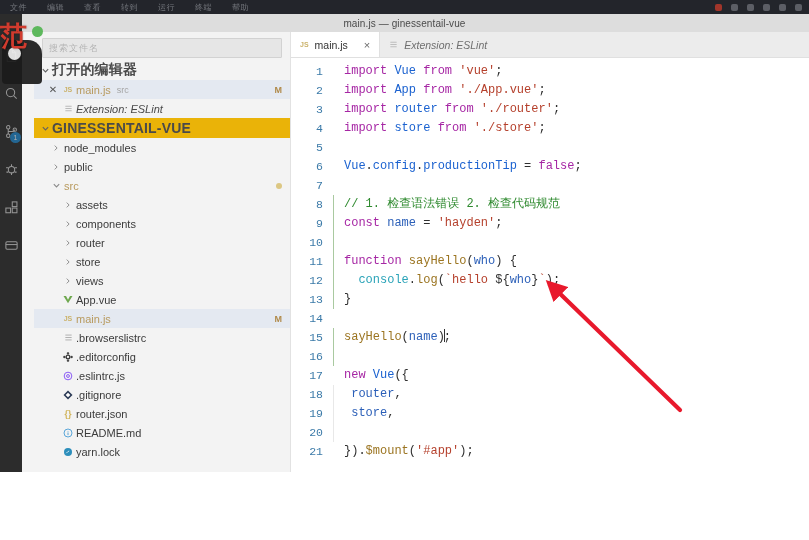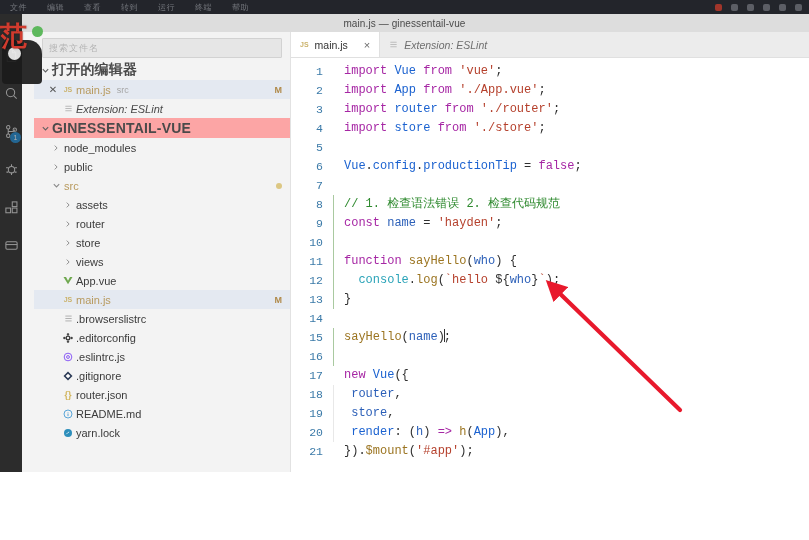--- a/index.html
+++ b/index.html
@@ -118,21 +118,21 @@
   .section-header {
     height: 20px;
     display: flex; align-items: center;
     padding-left: 4px;
     font-size: 14px;
     font-weight: bold;
     color: #4a4a4a;
     letter-spacing: .2px;
     cursor: pointer;
   }
-  .section-header.shaded { background: #fca5a5; }
+  .section-header.shaded { background: #eab308; }
   .chev {
     width: 14px; display: inline-flex;
     align-items: center; justify-content: center;
     color: #616161;
     flex: none;
   }
   .tree-row {
     height: 19px;
     display: flex; align-items: center;
     padding-right: 8px;
@@ -489,20 +489,29 @@
     <div class="tree-row">
       <span class="indent" style="width:26px"></span>
       <span class="row-icon">
         <svg width="8" height="8" viewBox="0 0 10 10" fill="none" stroke="#8a8a8a" stroke-width="1.2">
             <path d="M3.4 2l3 3-3 3"></path>
           </svg>
       </span>
       <span class="row-label">assets</span>
     </div>
 
+    <div class="tree-row">
+      <span class="indent" style="width:26px"></span>
+      <span class="row-icon">
+        <svg width="8" height="8" viewBox="0 0 10 10" fill="none" stroke="#8a8a8a" stroke-width="1.2">
+            <path d="M3.4 2l3 3-3 3"></path>
+          </svg>
+      </span>
+      <span class="row-label">components</span>
+    </div>
 
     <div class="tree-row">
       <span class="indent" style="width:26px"></span>
       <span class="row-icon">
         <svg width="8" height="8" viewBox="0 0 10 10" fill="none" stroke="#8a8a8a" stroke-width="1.2">
             <path d="M3.4 2l3 3-3 3"></path>
           </svg>
       </span>
       <span class="row-label">router</span>
     </div>
@@ -670,21 +679,21 @@
       <div class="cline"><span class="lnum">15</span><span class="guide green"></span><span class="ctext"><span class="t-fn">sayHello</span><span class="t-punct">(</span><span class="t-var">name</span><span class="t-punct">)</span><span class="cursor"></span><span class="t-punct">;</span></span></div>
 
       <div class="cline"><span class="lnum">16</span><span class="guide green"></span><span class="ctext"></span></div>
 
       <div class="cline"><span class="lnum">17</span><span class="guide plain"></span><span class="ctext"><span class="t-kw">new</span> <span class="t-id">Vue</span><span class="t-punct">({</span></span></div>
 
       <div class="cline"><span class="lnum">18</span><span class="guide"></span><span class="ctext"> <span class="t-var">router</span><span class="t-punct">,</span></span></div>
 
       <div class="cline"><span class="lnum">19</span><span class="guide"></span><span class="ctext"> <span class="t-var">store</span><span class="t-punct">,</span></span></div>
 
-      <div class="cline"><span class="lnum">20</span><span class="guide"></span><span class="ctext"> <span class="t-prop">render</span><span class="t-punct">: (</span><span class="t-var">h</span><span class="t-punct">) </span><span class="t-kw">=&gt;</span> <span class="t-fn">h</span><span class="t-punct">(</span><span class="t-id">App</span><span class="t-punct">),</span></span></div>
+      <div class="cline"><span class="lnum">20</span><span class="guide"></span></div>
 
       <div class="cline"><span class="lnum">21</span><span class="guide plain"></span><span class="ctext"><span class="t-punct">}).</span><span class="t-fn">$mount</span><span class="t-punct">(</span><span class="t-str">'#app'</span><span class="t-punct">);</span></span></div>
 
 
     </div>
   </div>
 
   <svg class="arrow-svg" viewBox="0 0 180 150">
     <defs>
       <marker id="arrowhead" markerWidth="5" markerHeight="5" refX="3.6" refY="2.5" orient="auto">

